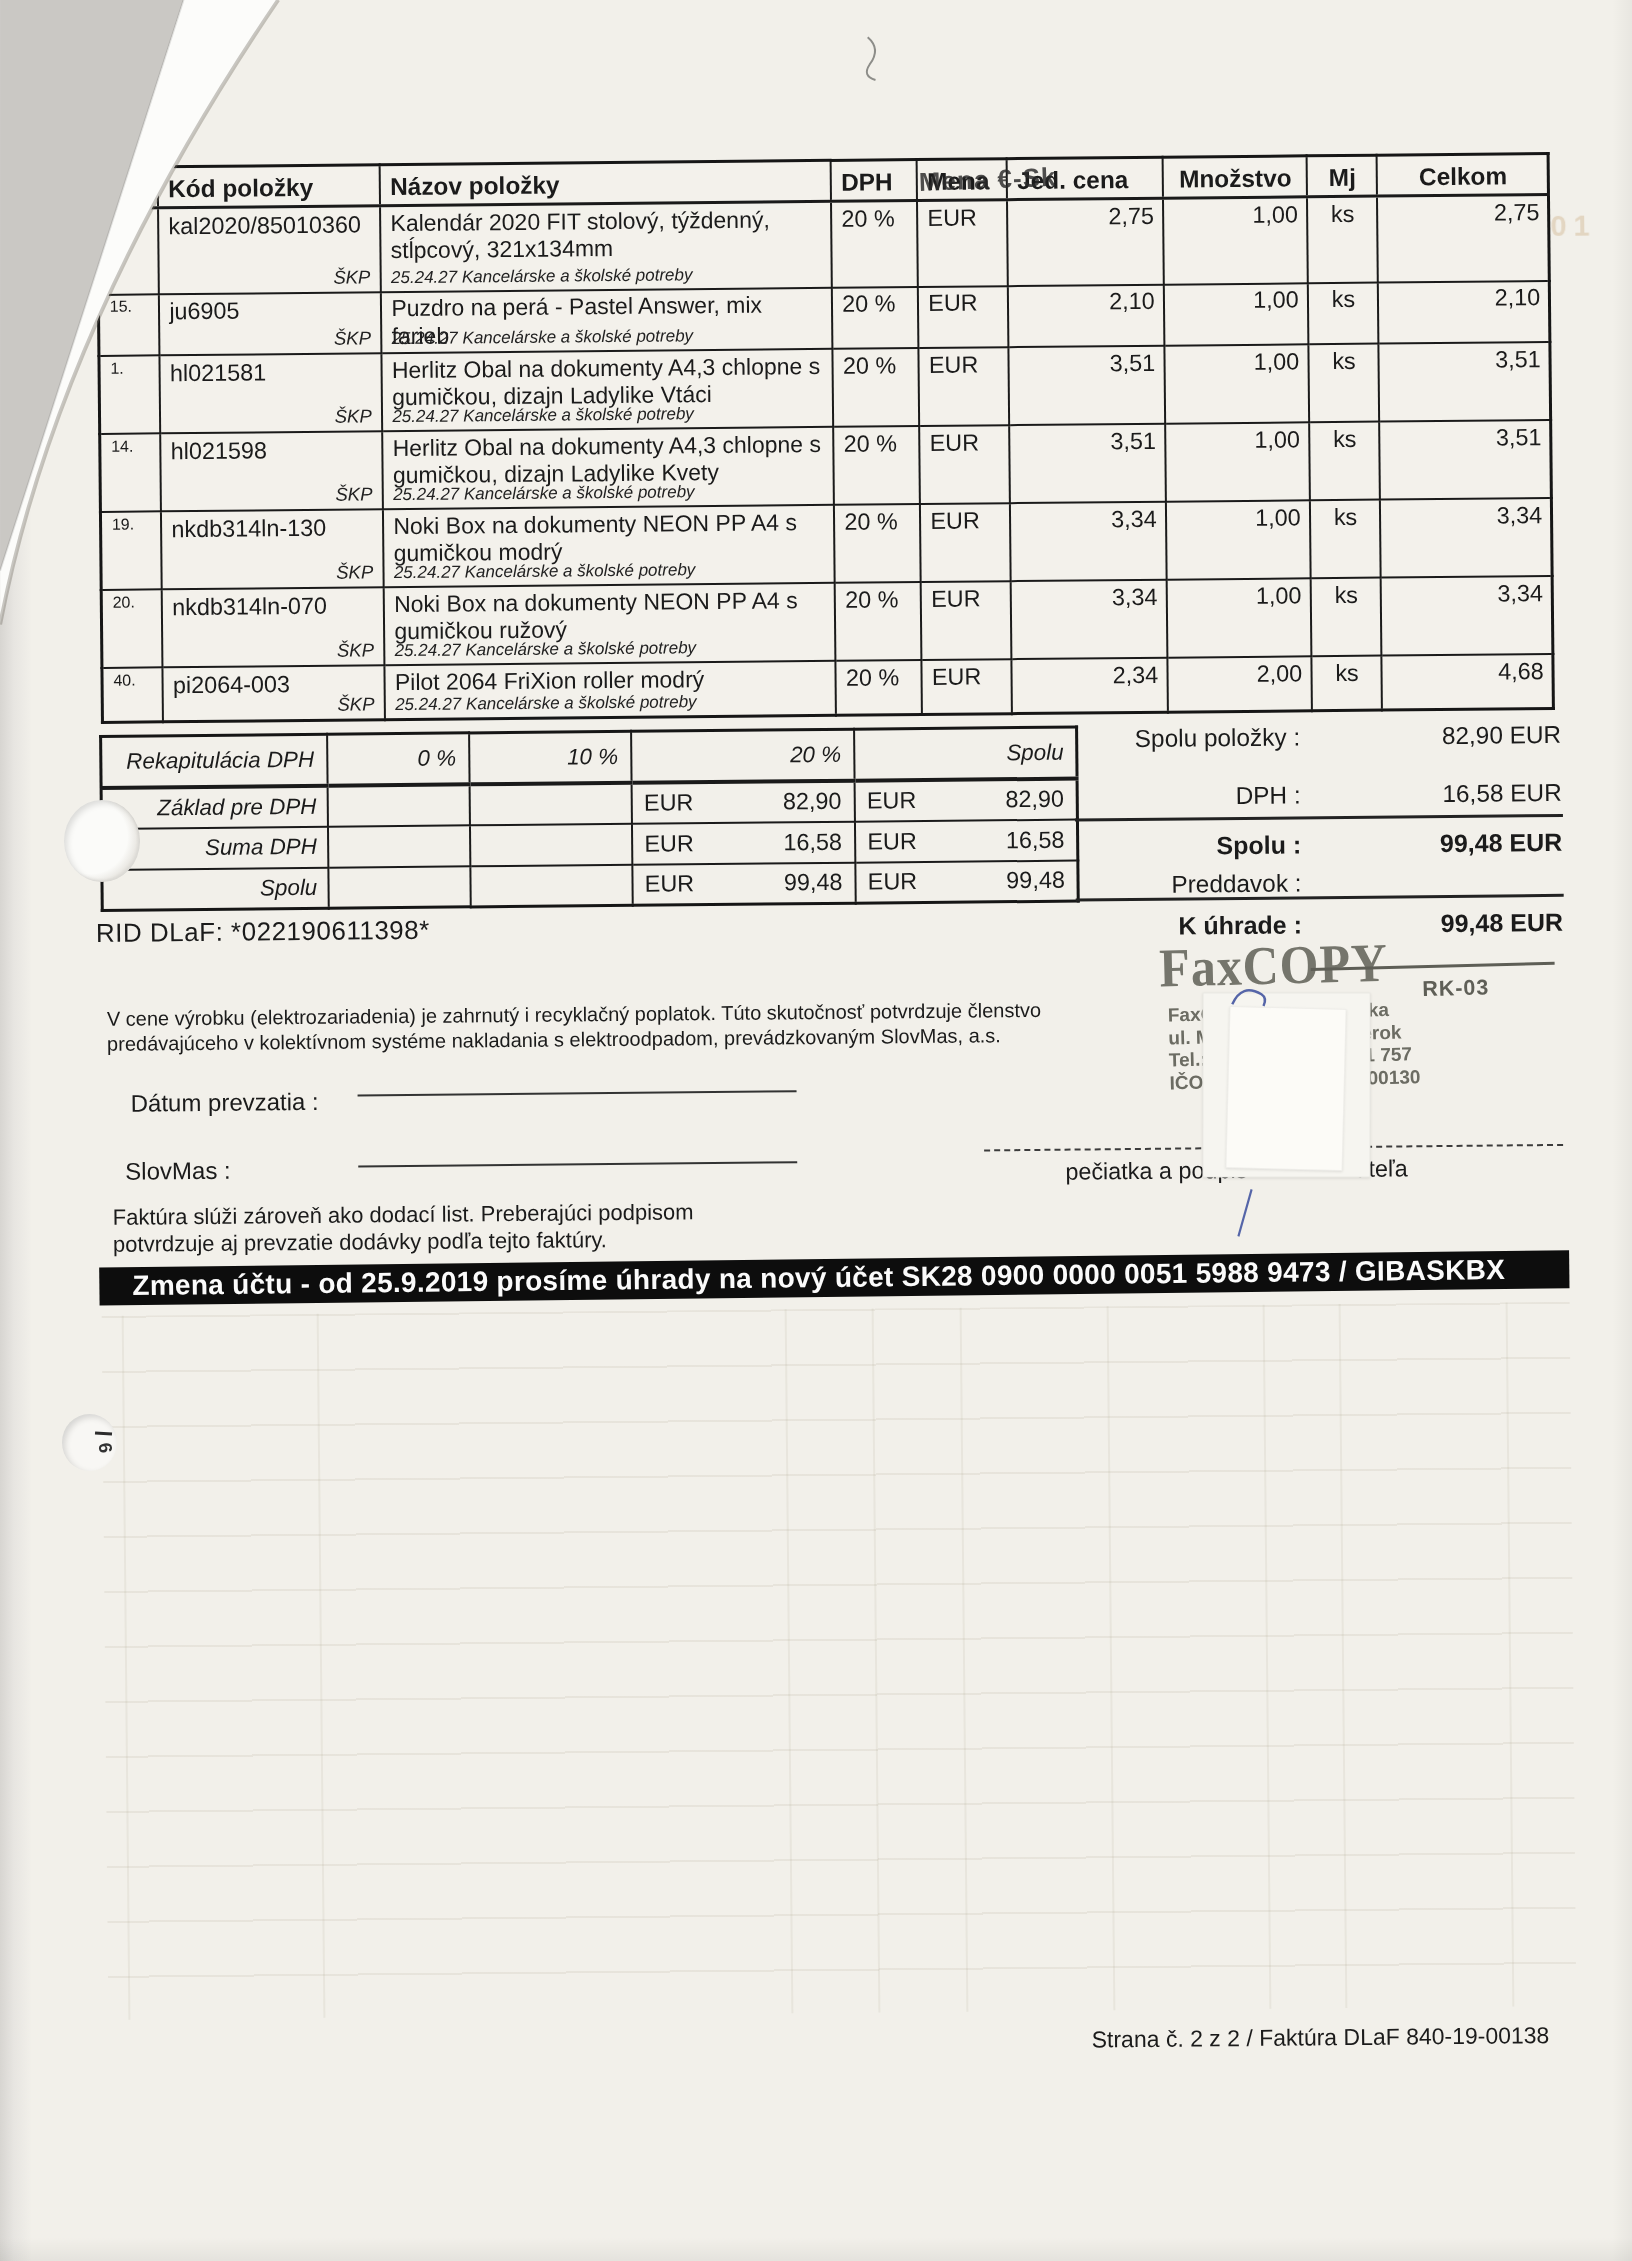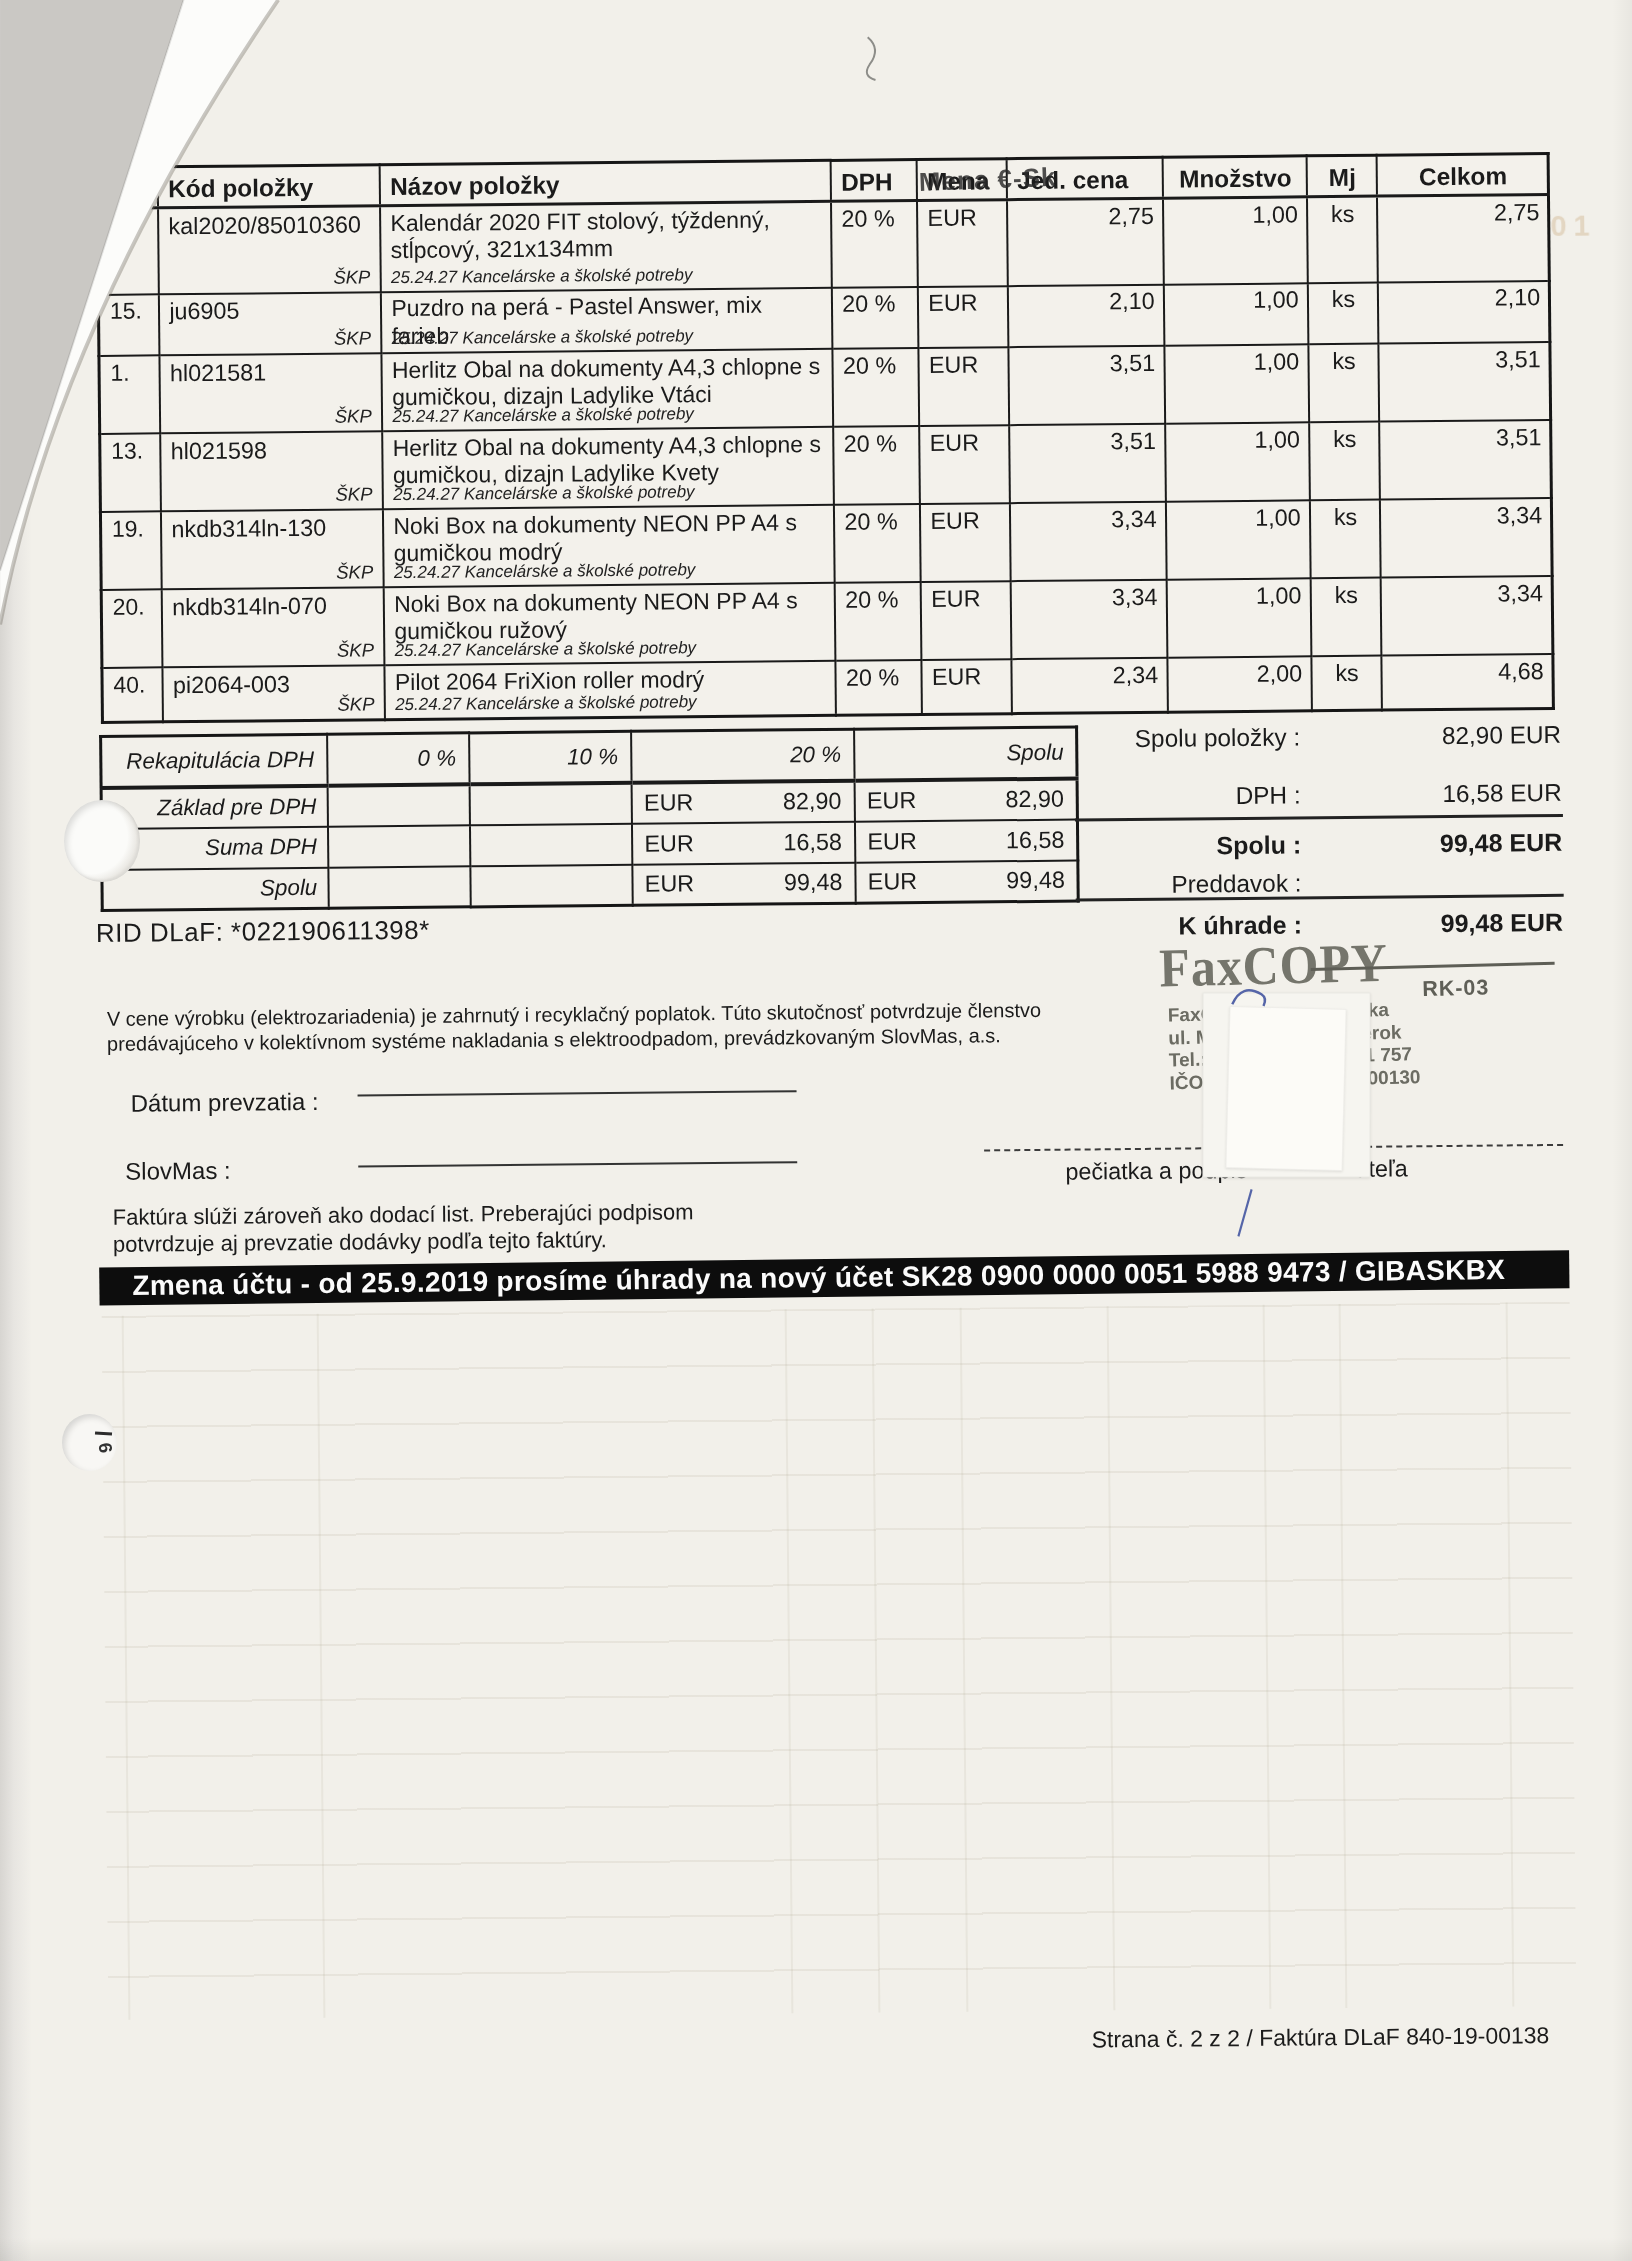--- a/index.html
+++ b/index.html
@@ -28,21 +28,21 @@
 
   
   #print{position:absolute;left:0;top:0;width:1633px;height:2262px;
     transform:rotate(-0.55deg);transform-origin:819px 410px;}
 
   
   table.items{border-collapse:collapse;table-layout:fixed;border:3.4px solid #161616;background:#f3f1eb;z-index:1;}
   .items th,.items td{border:2.4px solid #1a1a1a;vertical-align:top;padding:2.9px 7.8px 2px 9.8px;position:relative;overflow:hidden;}
   .items th{font-size:24.4px;font-weight:bold;text-align:left;padding-top:6.8px;border-bottom-width:3.4px;}
   .items th.cen{text-align:center;}
-  .t-num{font-size:23px;padding-left:11.7px;}
+  .t-num{font-size:16px;padding-left:11.7px;}
   .kod{font-size:23.4px;max-width:193px;word-break:break-all;line-height:1.2;}
   .skp{position:absolute;right:8.8px;bottom:2.9px;font-size:18.5px;font-style:italic;color:#222;}
   .nm{font-size:23px;line-height:1.18;}
   .cat{position:absolute;left:9.8px;bottom:2.9px;font-size:17px;font-style:italic;white-space:nowrap;color:#222;}
   .t-dph{font-size:23.4px;padding-left:13.7px;white-space:nowrap;}
   .t-mena{font-size:23.4px;padding-left:11.7px;}
   .t-jed,.t-mnoz,.t-cel{font-size:23.4px;text-align:right;padding-right:7.8px;white-space:nowrap;}
   .t-mj{font-size:23.4px;text-align:center;}
   .mena-ghost{left:921px;top:166px;font-size:26px;font-weight:bold;color:#2a2a2a;opacity:.82;
     transform:rotate(-1.6deg);z-index:4;white-space:nowrap;letter-spacing:1px;}
@@ -185,21 +185,21 @@
             </td>
         <td class="t-dph">20 %</td>
         <td class="t-mena">EUR</td>
         <td class="t-jed">3,51</td>
         <td class="t-mnoz">1,00</td>
         <td class="t-mj">ks</td>
         <td class="t-cel">3,51</td>
       </tr>
 
       <tr style="height:78px">
-        <td class="t-num">13.</td>
+        <td class="t-num">14.</td>
         <td>
               <div class="kod">hl021598</div>
               <div class="skp">ŠKP</div>
             </td>
         <td>
               <div class="nm">Herlitz Obal na dokumenty A4,3 chlopne s gumičkou, dizajn Ladylike Kvety</div>
               <div class="cat">25.24.27 Kancelárske a školské potreby</div>
             </td>
         <td class="t-dph">20 %</td>
         <td class="t-mena">EUR</td>

